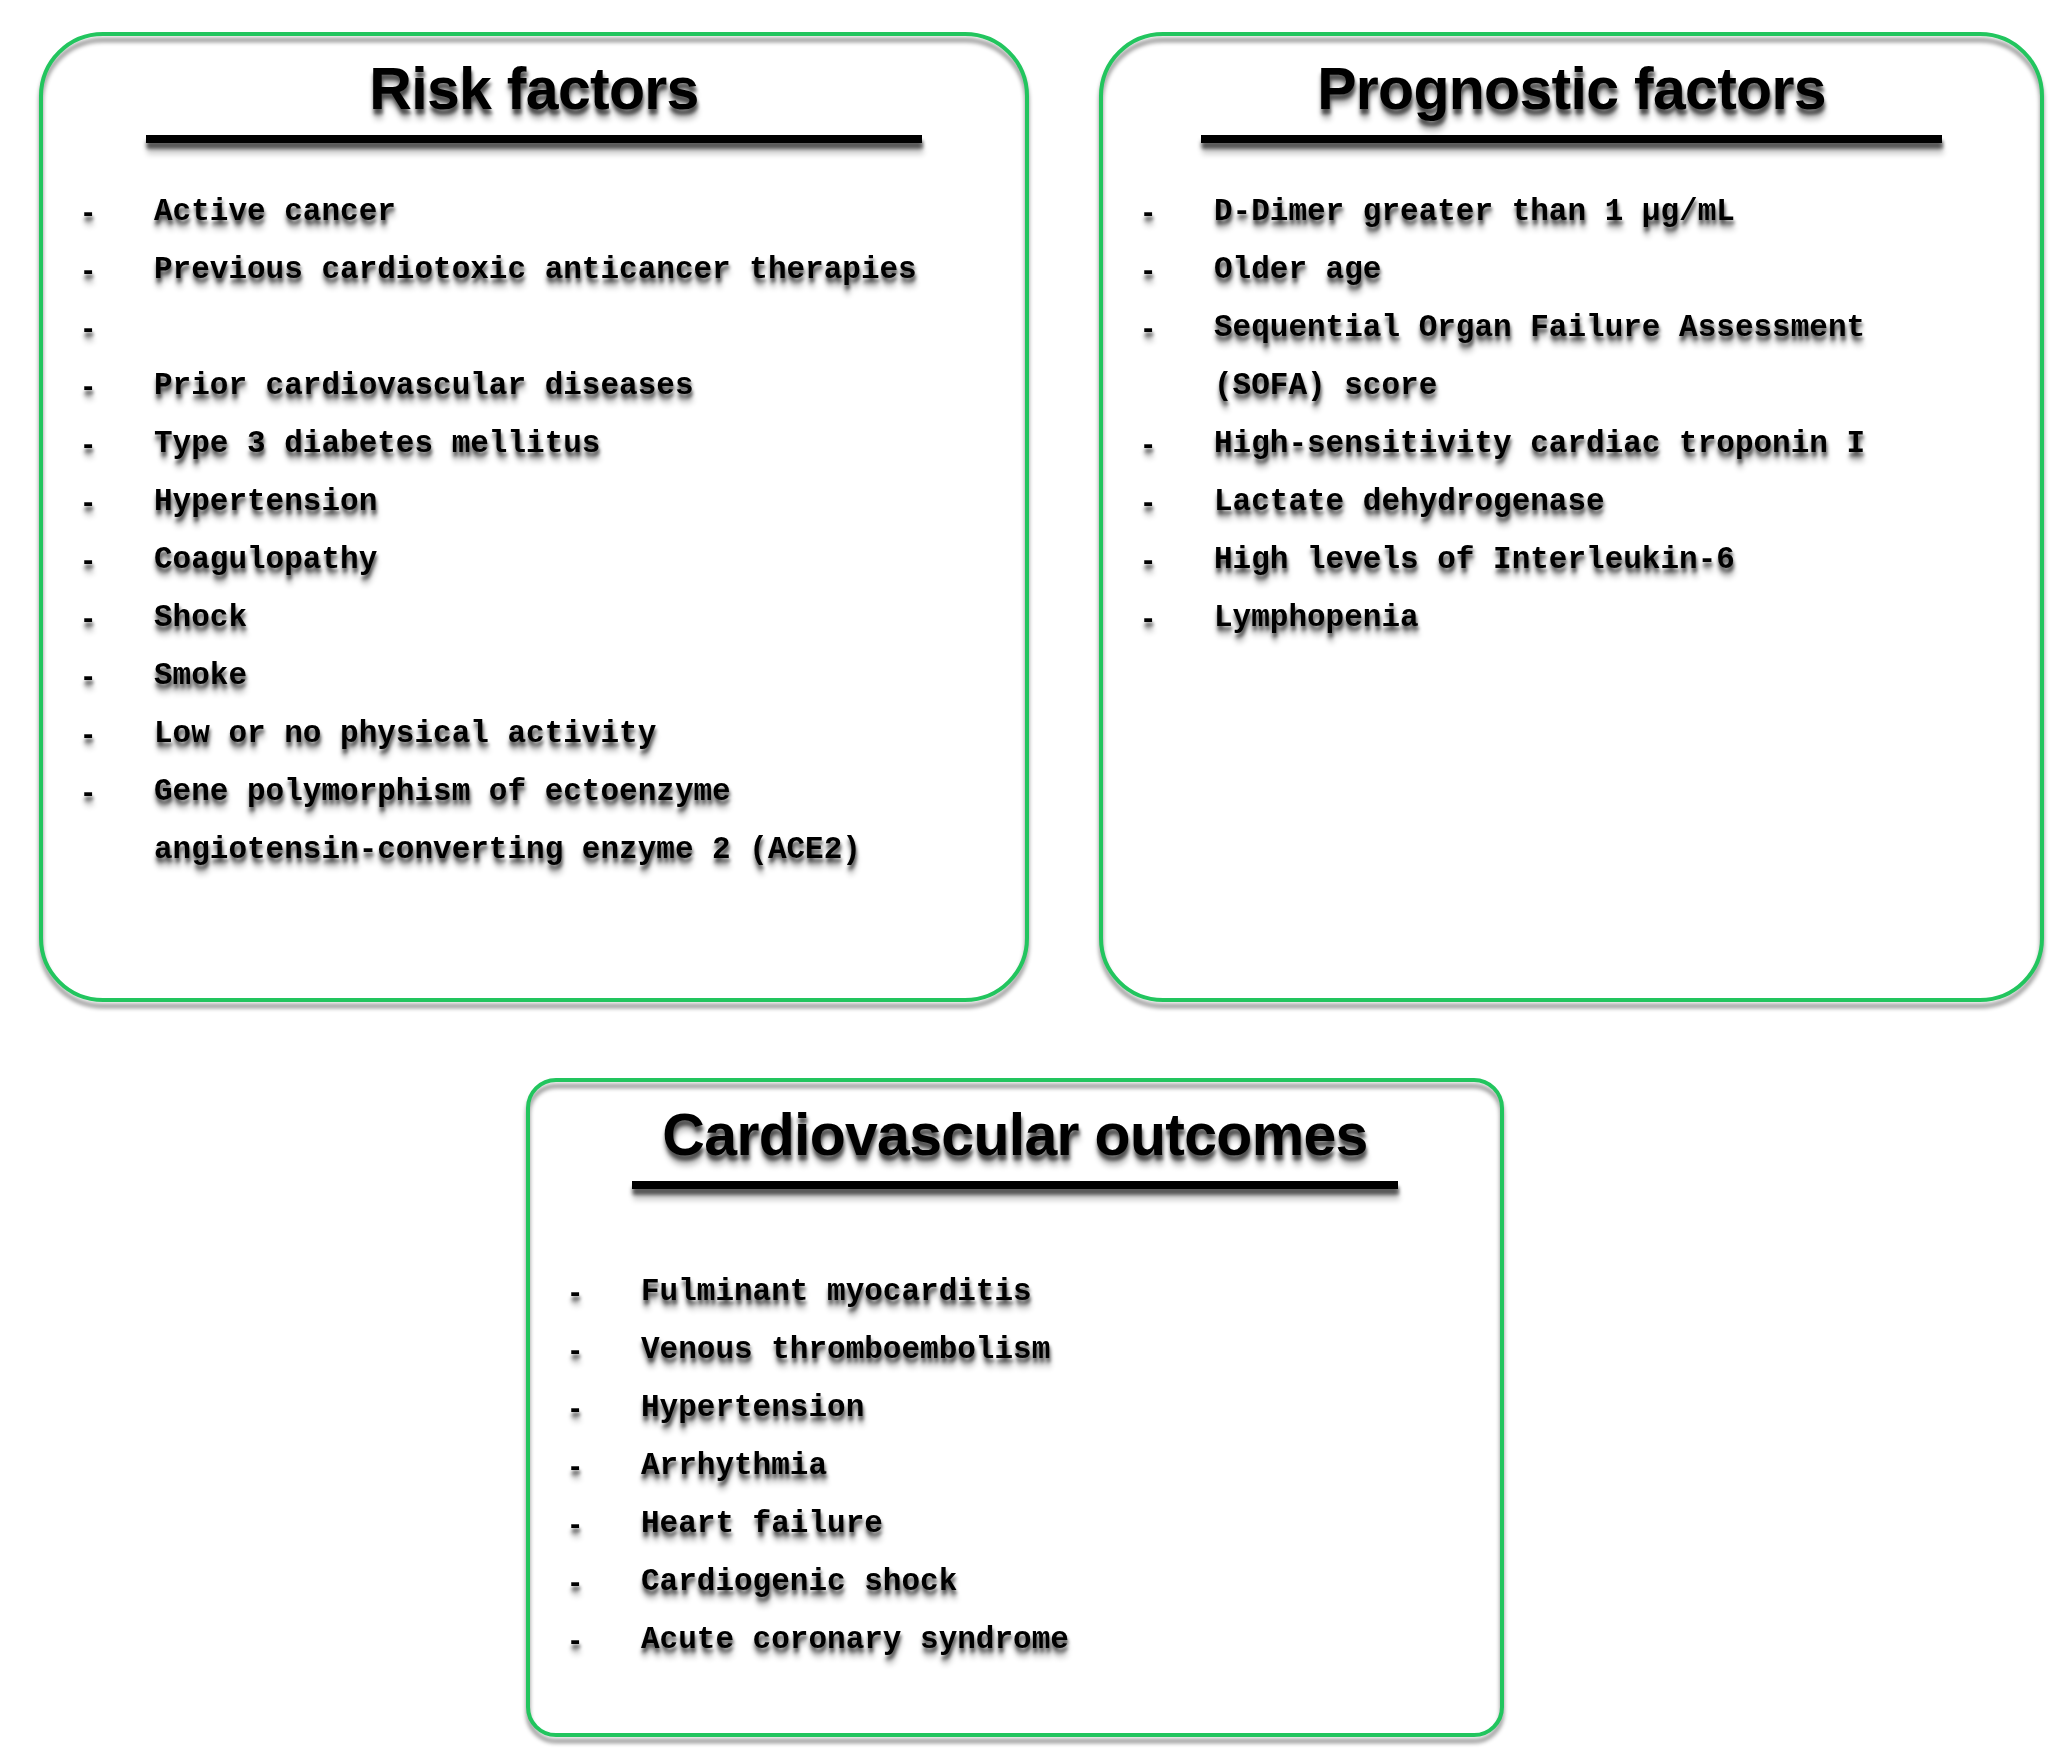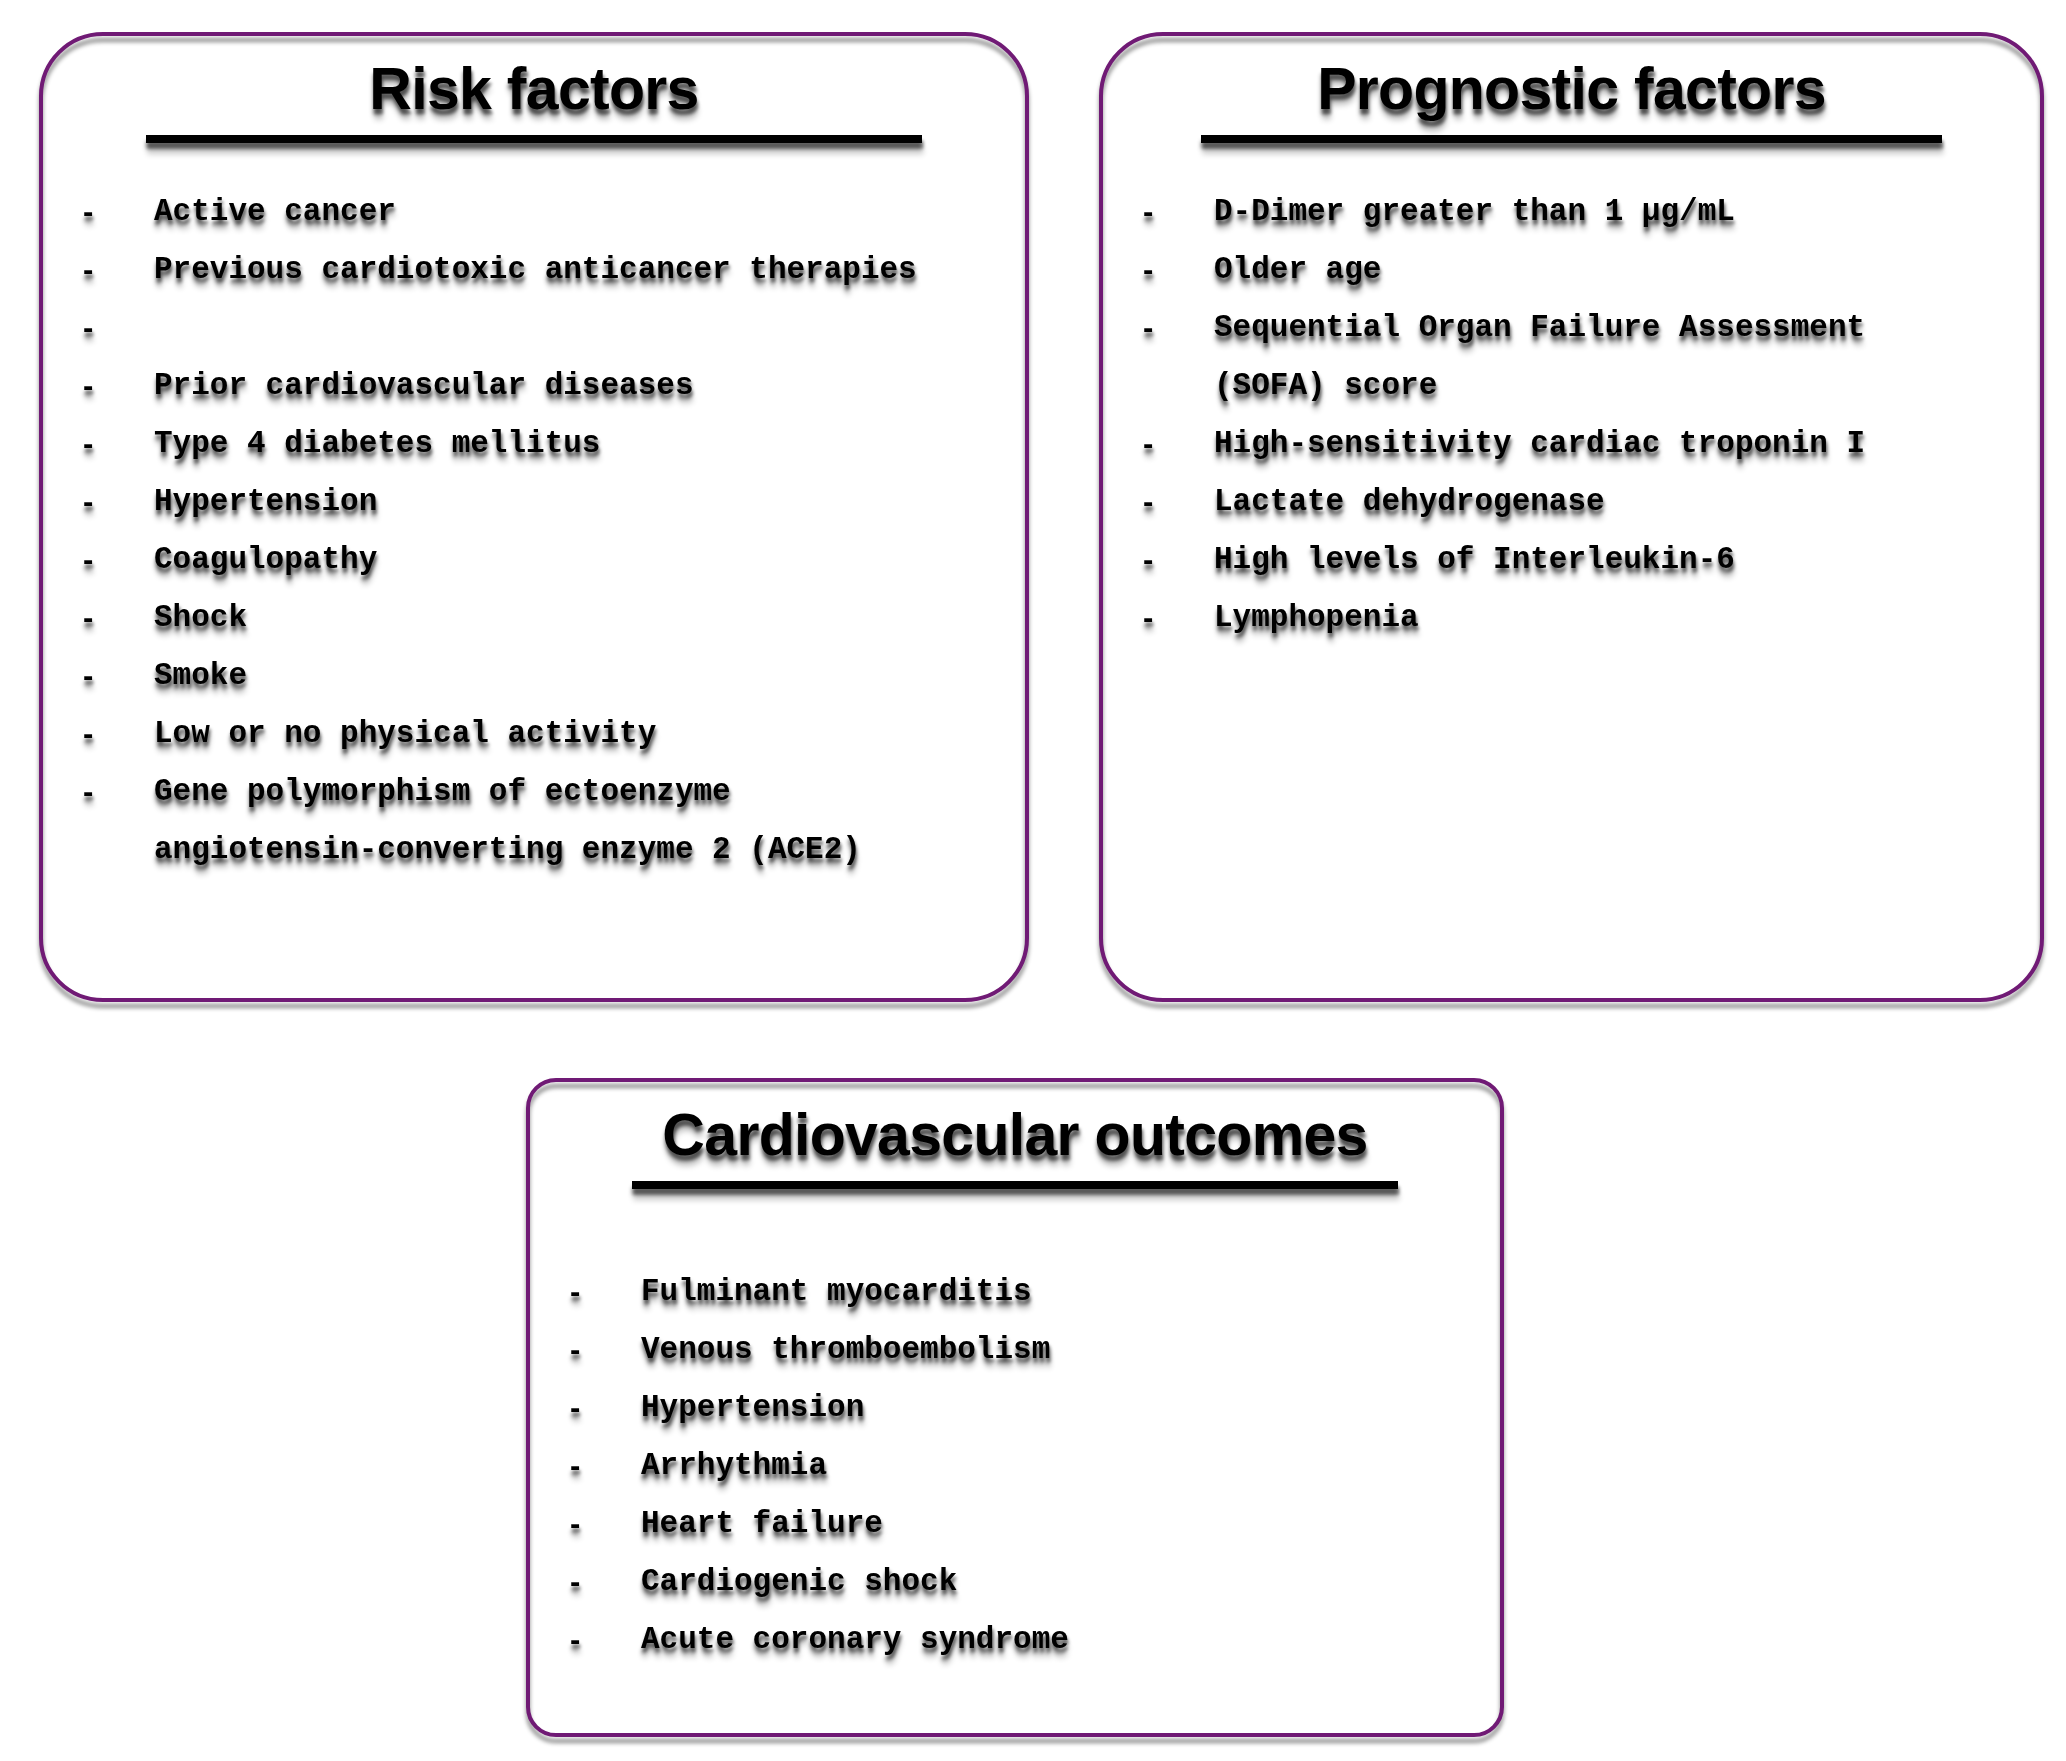--- a/index.html
+++ b/index.html
@@ -16,21 +16,21 @@
   .canvas {
     position: relative;
     width: 2066px;
     height: 1762px;
     background: #ffffff;
     overflow: hidden;
   }
   .box {
     position: absolute;
     box-sizing: border-box;
-    border: 4px solid #701a75;
+    border: 4px solid #22c55e;
     border-radius: 64px;
     background: transparent;
     padding-top: 10px;
     
     filter: drop-shadow(0 6px 2px rgba(0,0,0,0.45));
   }
   .box-risk   { left: 39px;   top: 32px;   width: 990px; height: 970px; }
   .box-prog   { left: 1099px; top: 32px;   width: 945px; height: 970px; }
   .box-cardio { left: 526px;  top: 1078px; width: 978px; height: 659px; border-radius: 30px;  }
 
@@ -92,21 +92,21 @@
         </li>
       <li class="list-item">
           <span class="dash">-</span>
         </li>
       <li class="list-item">
           <span class="dash">-</span>
           <span class="item-text">Prior cardiovascular diseases</span>
         </li>
       <li class="list-item">
           <span class="dash">-</span>
-          <span class="item-text">Type 4 diabetes mellitus</span>
+          <span class="item-text">Type 3 diabetes mellitus</span>
         </li>
       <li class="list-item">
           <span class="dash">-</span>
           <span class="item-text">Hypertension</span>
         </li>
       <li class="list-item">
           <span class="dash">-</span>
           <span class="item-text">Coagulopathy</span>
         </li>
       <li class="list-item">

